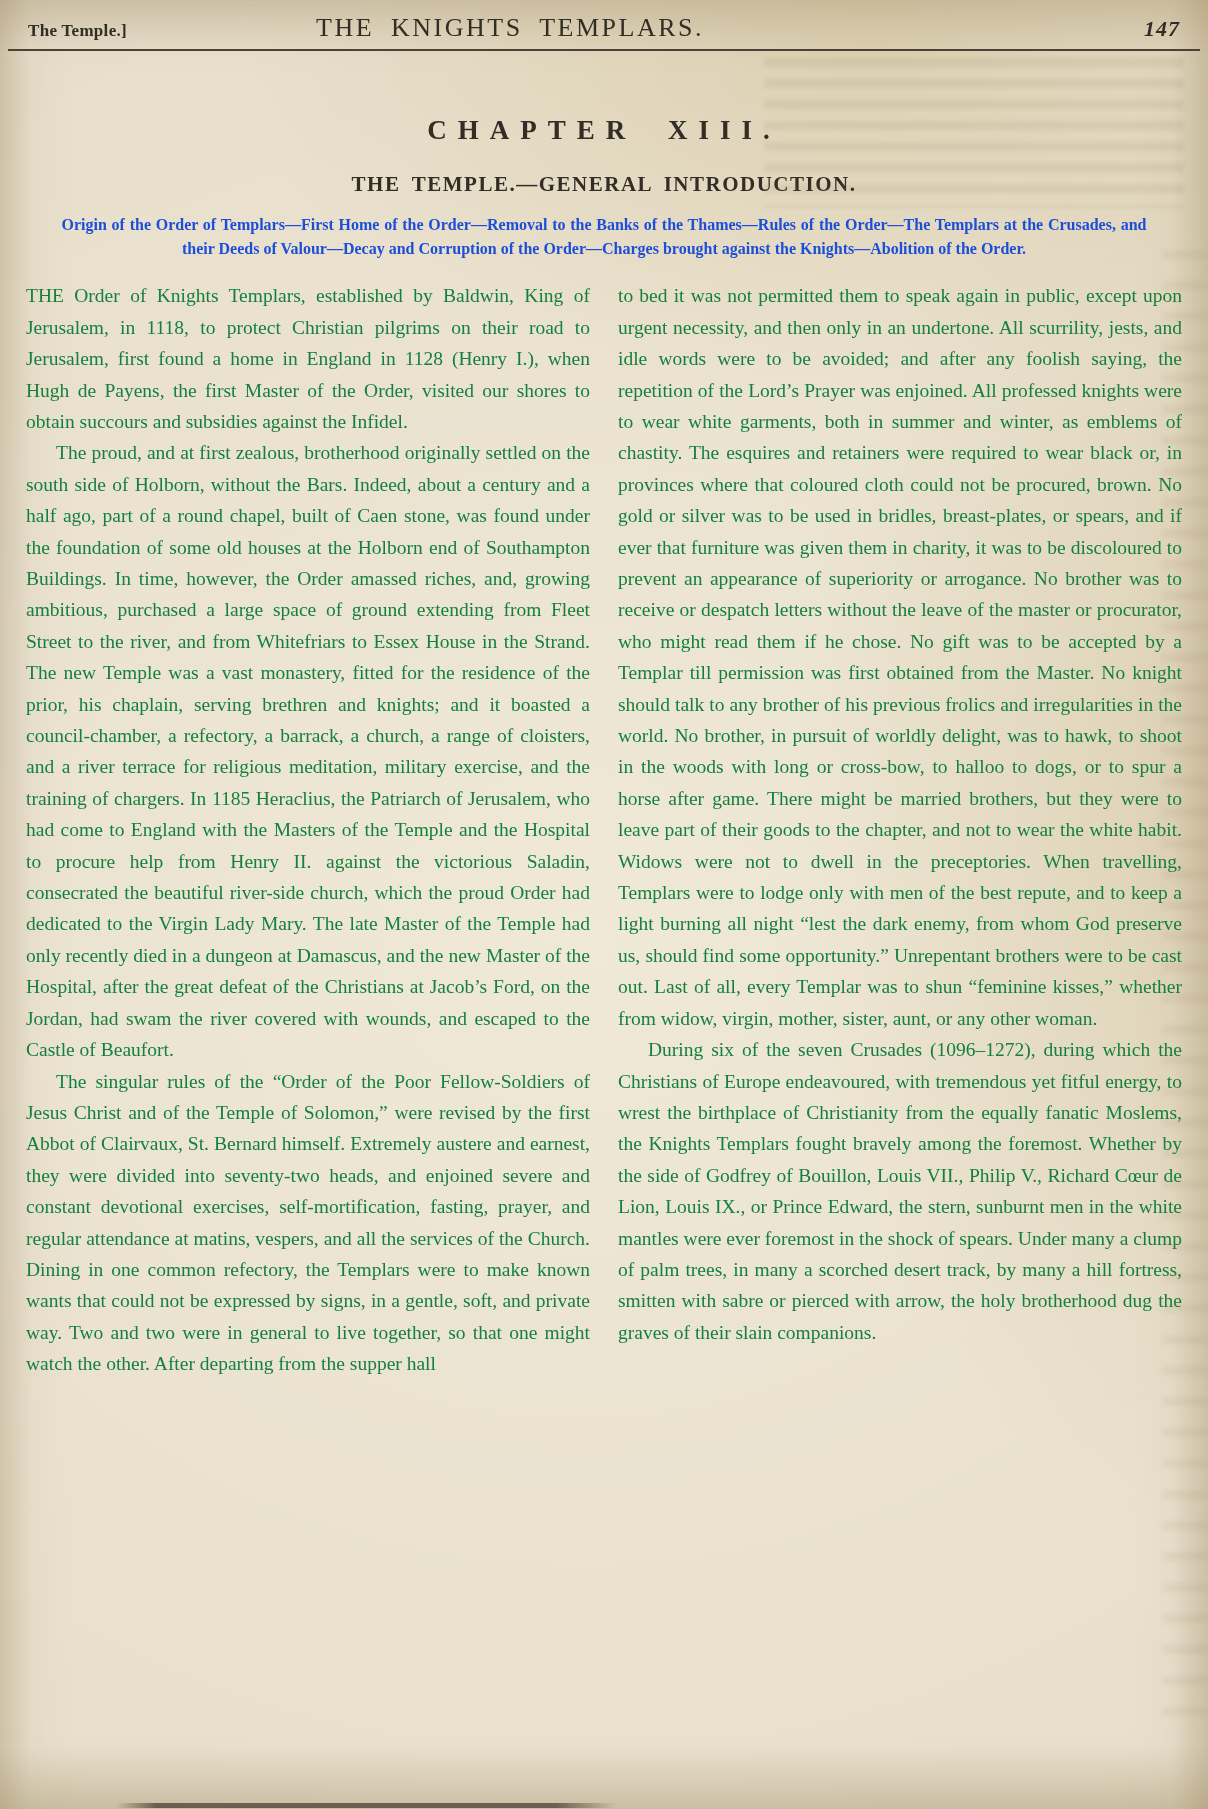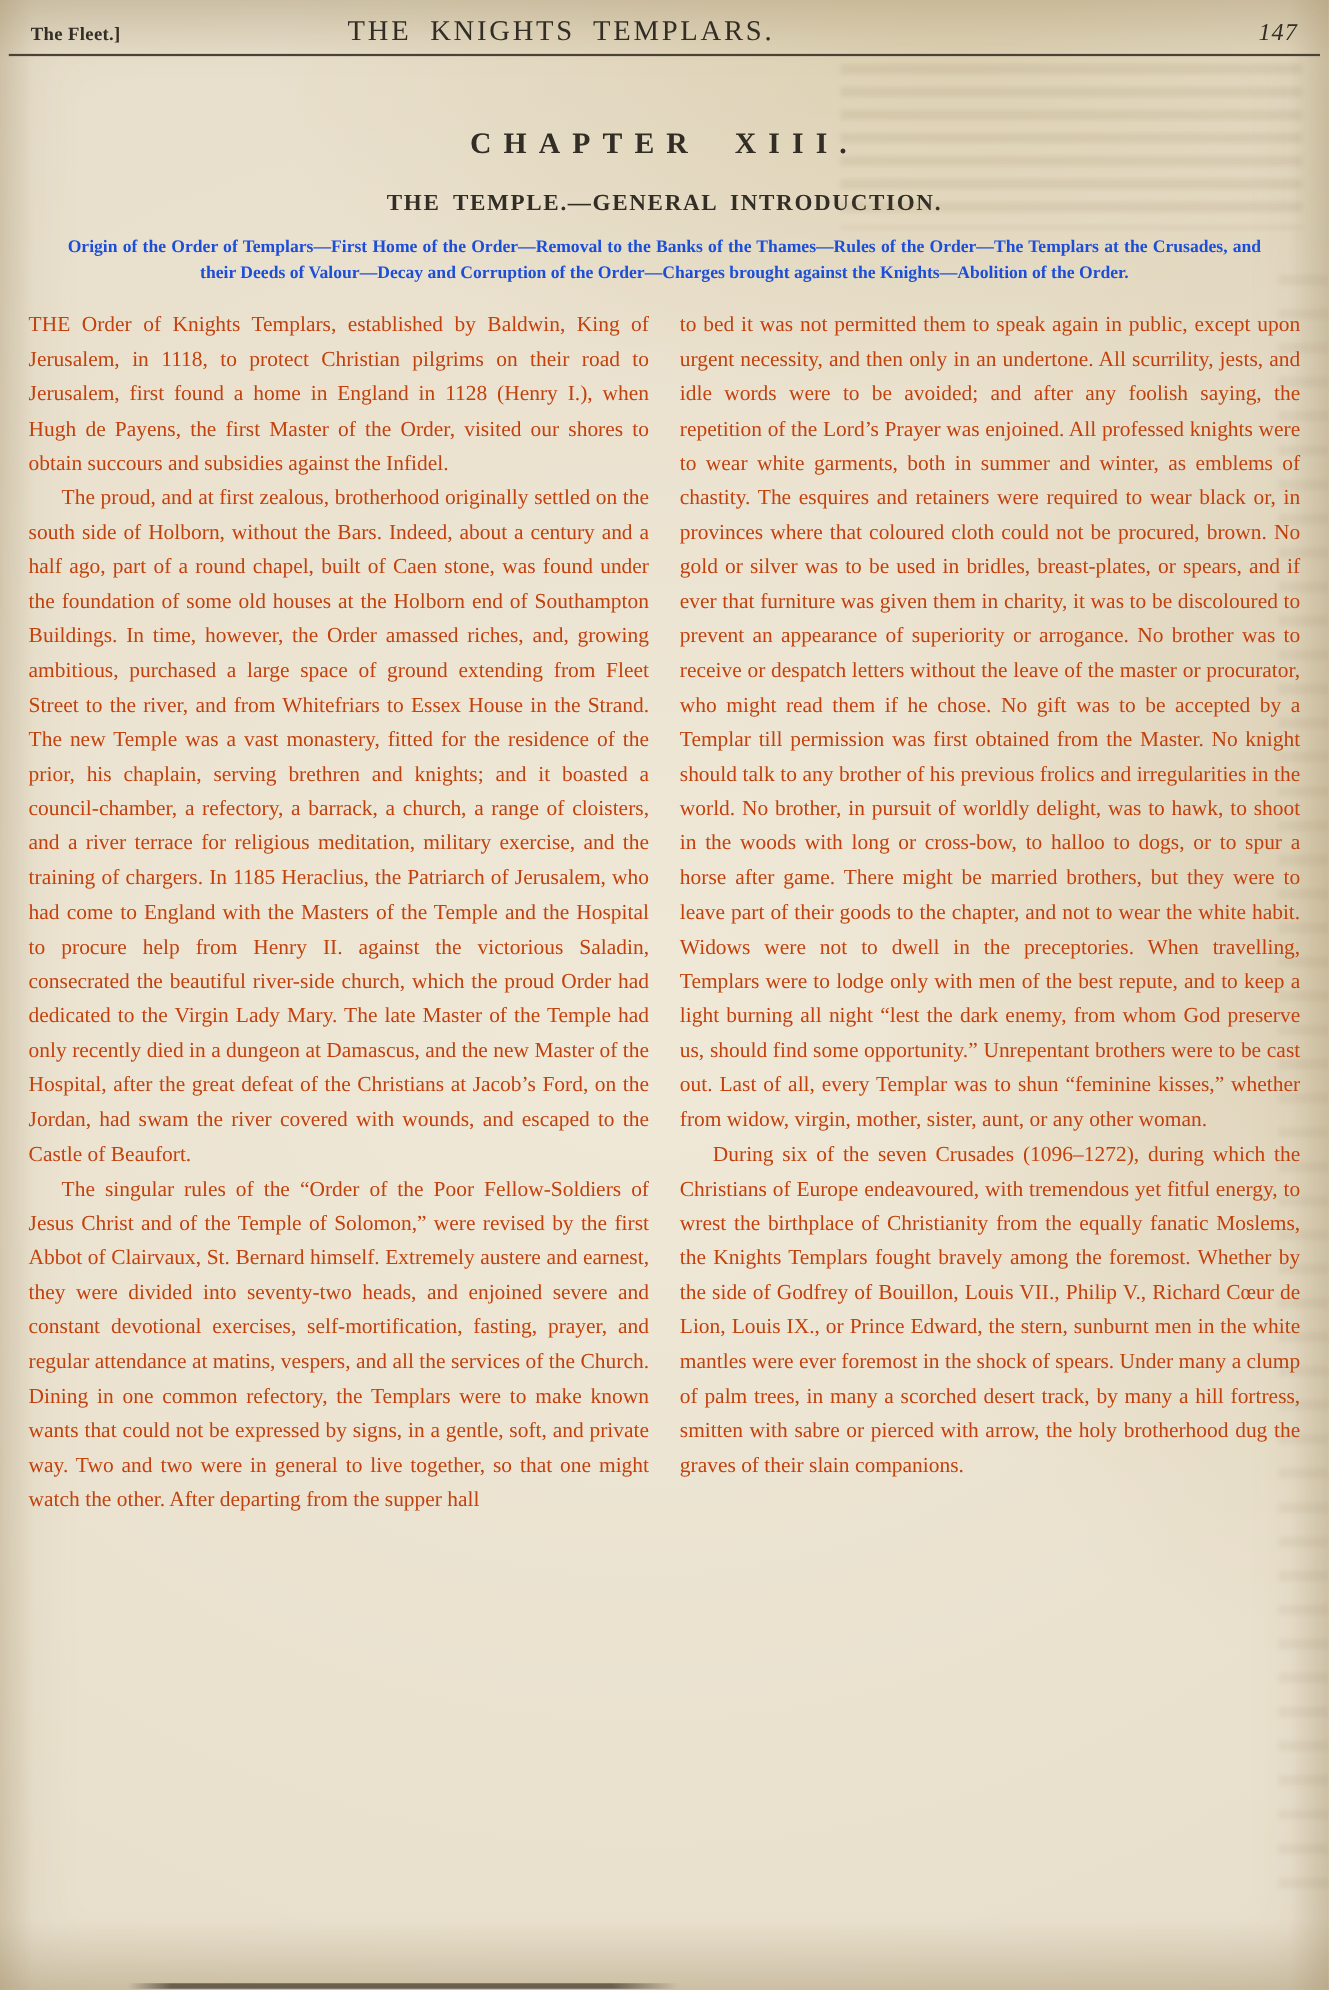--- a/index.html
+++ b/index.html
@@ -23,21 +23,21 @@
   .page { position: relative; width: 100%; height: 100%; }
 
   
   .running-head {
     display: flex;
     align-items: baseline;
     padding: 13px 28px 4px 28px;
   }
   .rh-left  { flex: 1; text-align: left;  font-weight: bold; font-size: 17px; letter-spacing: 0.3px; }
   .rh-center{ flex: 2; text-align: left; font-size: 26px; letter-spacing: 2.5px; word-spacing: 8px; }
-  .rh-right { flex: 1; text-align: right; font-weight: normal; font-style: italic; font-size: 22px; letter-spacing: 1px; }
+  .rh-right { flex: 1; text-align: right; font-weight: bold; font-style: italic; font-size: 22px; letter-spacing: 1px; }
 
   .rule {
     border: 0;
     border-top: 2px solid #4a4234;
     margin: 2px 8px 0 8px;
   }
 
   
   .chapter-head { text-align: center; margin-top: 64px; }
   .chapter-number {
@@ -70,21 +70,21 @@
     display: flex;
     gap: 28px;
     padding: 0 26px;
     margin-top: 20px;
   }
   .col {
     flex: 1;
     text-align: justify;
     font-size: 19.5px;
     line-height: 31.4px;
-    color: #c2410c;
+    color: #15803d;
   }
   .col p { margin: 0; text-indent: 30px; }
   .col p.noindent { text-indent: 0; }
 
   
   .show-through-top {
     position: absolute;
     top: 58px; right: 24px;
     width: 420px; height: 150px;
     background: repeating-linear-gradient(180deg,
@@ -115,21 +115,21 @@
 </style>
 </head>
 <body>
 
 <div class="page">
 
   <div class="show-through-top"></div>
   <div class="show-through-right"></div>
 
   <header class="running-head">
-    <span class="rh-left">The Fleet.]</span>
+    <span class="rh-left">The Temple.]</span>
     <span class="rh-center">THE KNIGHTS TEMPLARS.</span>
     <span class="rh-right">147</span>
   </header>
 
   <hr class="rule">
 
   <section class="chapter-head">
     <h1 class="chapter-number">CHAPTER XIII.</h1>
     <h2 class="chapter-title">THE TEMPLE.—GENERAL INTRODUCTION.</h2>
     <p class="synopsis">Origin of the Order of Templars—First Home of the Order—Removal to the Banks of the Thames—Rules of the Order—The Templars at the Crusades, and their Deeds of Valour—Decay and Corruption of the Order—Charges brought against the Knights—Abolition of the Order.</p>

